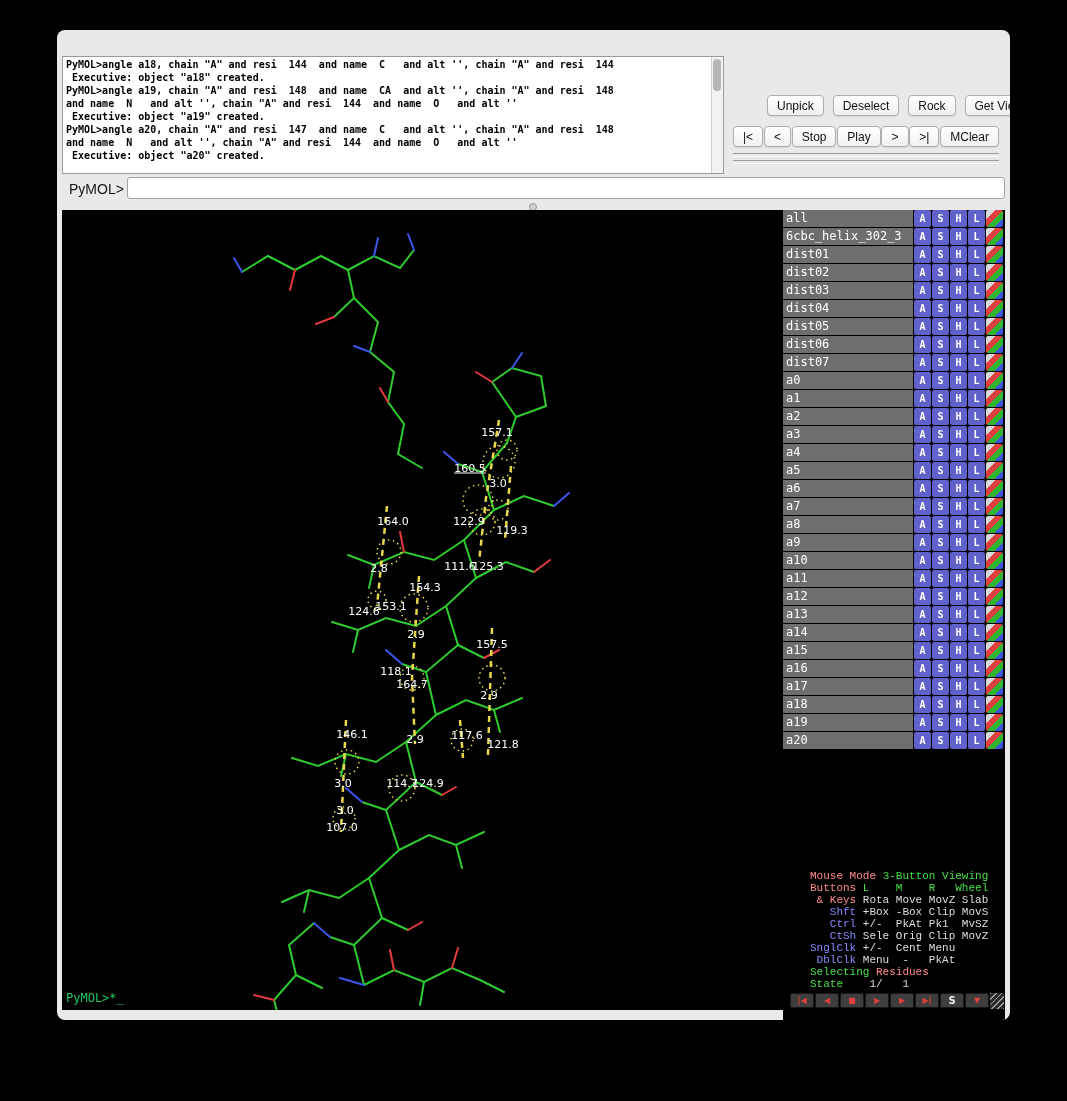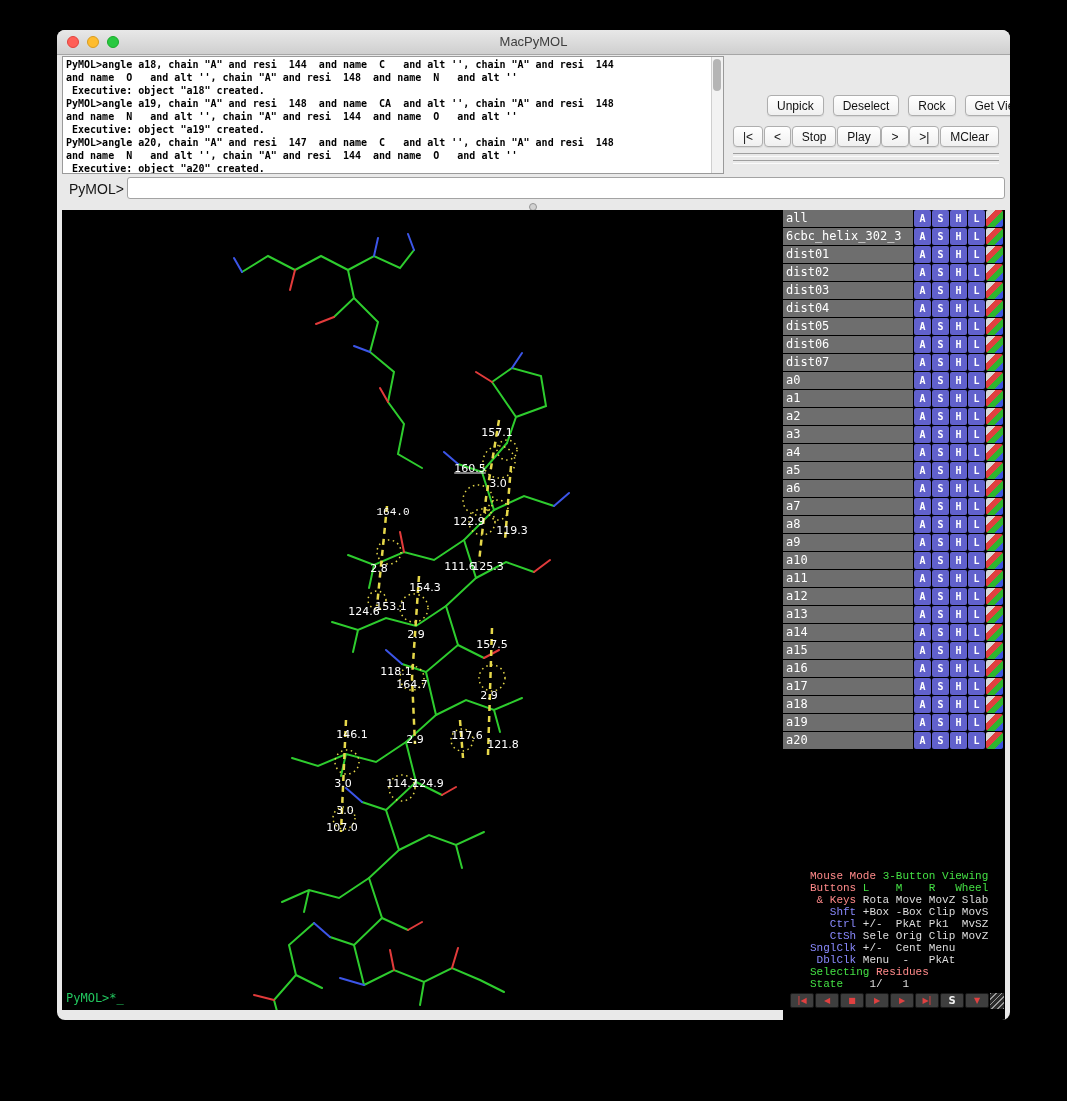--- a/index.html
+++ b/index.html
@@ -70,33 +70,24 @@
           border-radius:2px;color:#e04040;font-size:8px;font-weight:bold;text-align:center;
           line-height:13px;font-family:"DejaVu Sans",sans-serif;}
   .tr-btn.tr-s{color:#f0f0f0;font-size:10px;}
   .grip{width:14px;height:16px;background:repeating-linear-gradient(135deg,#9a9a9a 0 1px,#2a2a2a 1px 4px);}
 </style>
 </head>
 <body>
 
 <div class="window">
 
-  <div class="titlebar">
-    <div class="lights">
-      <div class="light red"></div>
-      <div class="light yellow"></div>
-      <div class="light green"></div>
-    </div>
-    <div class="title">MacPyMOL</div>
-  </div>
 
   <div class="console">
     <div class="console-inner">
         <div class="con-line">PyMOL&gt;angle a18, chain "A" and resi  144  and name  C   and alt '', chain "A" and resi  144</div>
-        <div class="con-line">and name  O   and alt '', chain "A" and resi  148  and name  N   and alt ''</div>
         <div class="con-line"> Executive: object "a18" created.</div>
         <div class="con-line">PyMOL&gt;angle a19, chain "A" and resi  148  and name  CA  and alt '', chain "A" and resi  148</div>
         <div class="con-line">and name  N   and alt '', chain "A" and resi  144  and name  O   and alt ''</div>
         <div class="con-line"> Executive: object "a19" created.</div>
         <div class="con-line">PyMOL&gt;angle a20, chain "A" and resi  147  and name  C   and alt '', chain "A" and resi  148</div>
         <div class="con-line">and name  N   and alt '', chain "A" and resi  144  and name  O   and alt ''</div>
         <div class="con-line"> Executive: object "a20" created.</div>
       </div>
     <div class="con-scroll">
       <div class="con-thumb"></div>
@@ -171,21 +162,21 @@
         <circle cx="445" cy="240" r="10"></circle>
           <circle cx="416" cy="290" r="15"></circle>
         <circle cx="436" cy="300" r="10"></circle>
           <circle cx="315" cy="390" r="9"></circle>
       </g>
     </svg>
     <div class="measure-labels" style="position:absolute;left:0;top:0;width:100%;height:100%;pointer-events:none;">
         <div class="measure-label" style="left: 435px; top: 222px;">157.1</div>
         <div class="measure-label" style="left: 408px; top: 258px; text-decoration: underline;">160.5</div>
         <div class="measure-label" style="left: 436px; top: 273px;">3.0</div>
-        <div class="measure-label" style="left: 331px; top: 302px; font-family: Liberation Mono, monospace;">164.0</div>
+        <div class="measure-label" style="left: 331px; top: 311px;">164.0</div>
         <div class="measure-label" style="left: 407px; top: 311px;">122.9</div>
         <div class="measure-label" style="left: 450px; top: 320px;">119.3</div>
         <div class="measure-label" style="left: 317px; top: 358px;">2.8</div>
         <div class="measure-label" style="left: 398px; top: 356px;">111.6</div>
         <div class="measure-label" style="left: 426px; top: 356px;">125.3</div>
         <div class="measure-label" style="left: 363px; top: 377px;">154.3</div>
         <div class="measure-label" style="left: 302px; top: 401px;">124.6</div>
         <div class="measure-label" style="left: 329px; top: 396px;">153.1</div>
         <div class="measure-label" style="left: 354px; top: 424px;">2.9</div>
         <div class="measure-label" style="left: 430px; top: 434px;">157.5</div>

